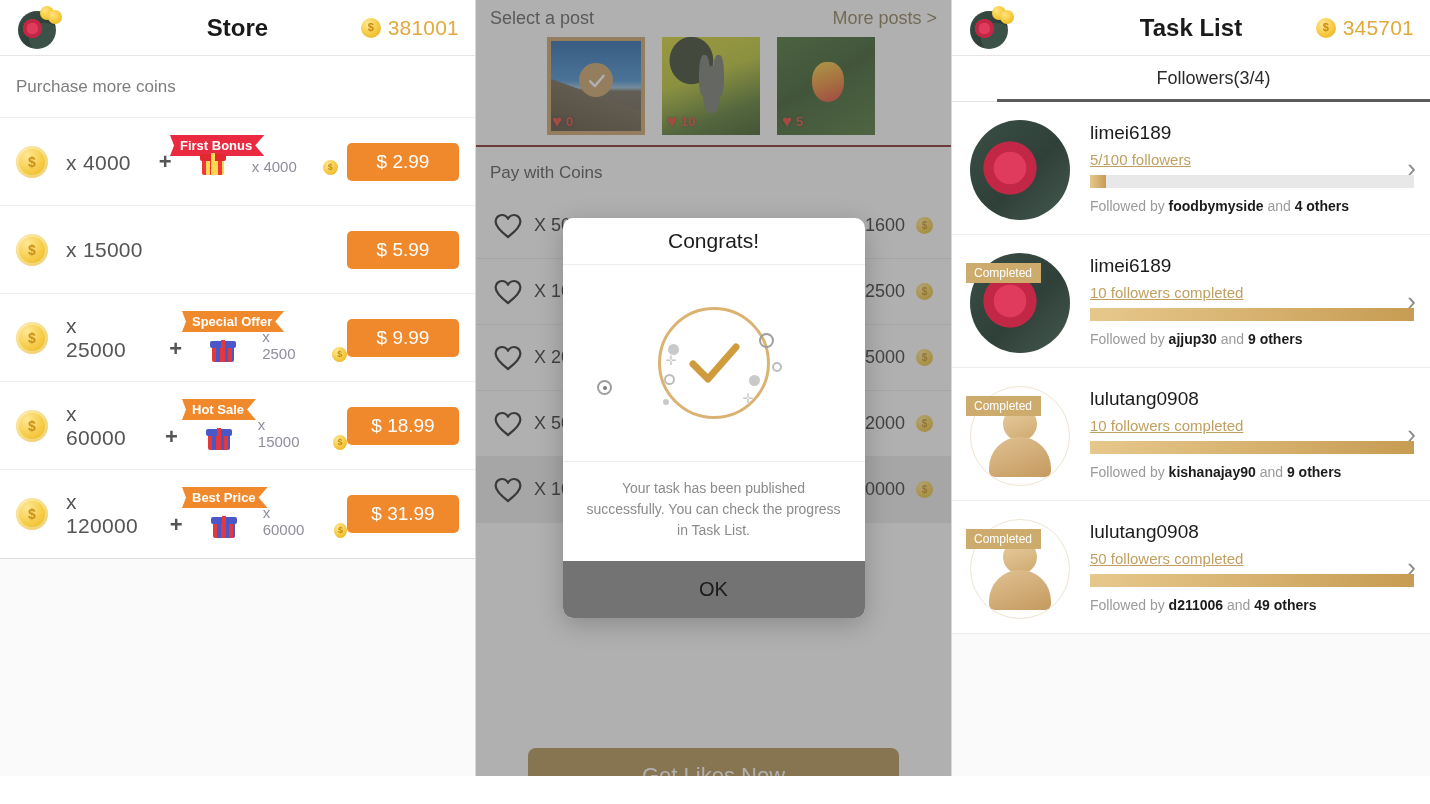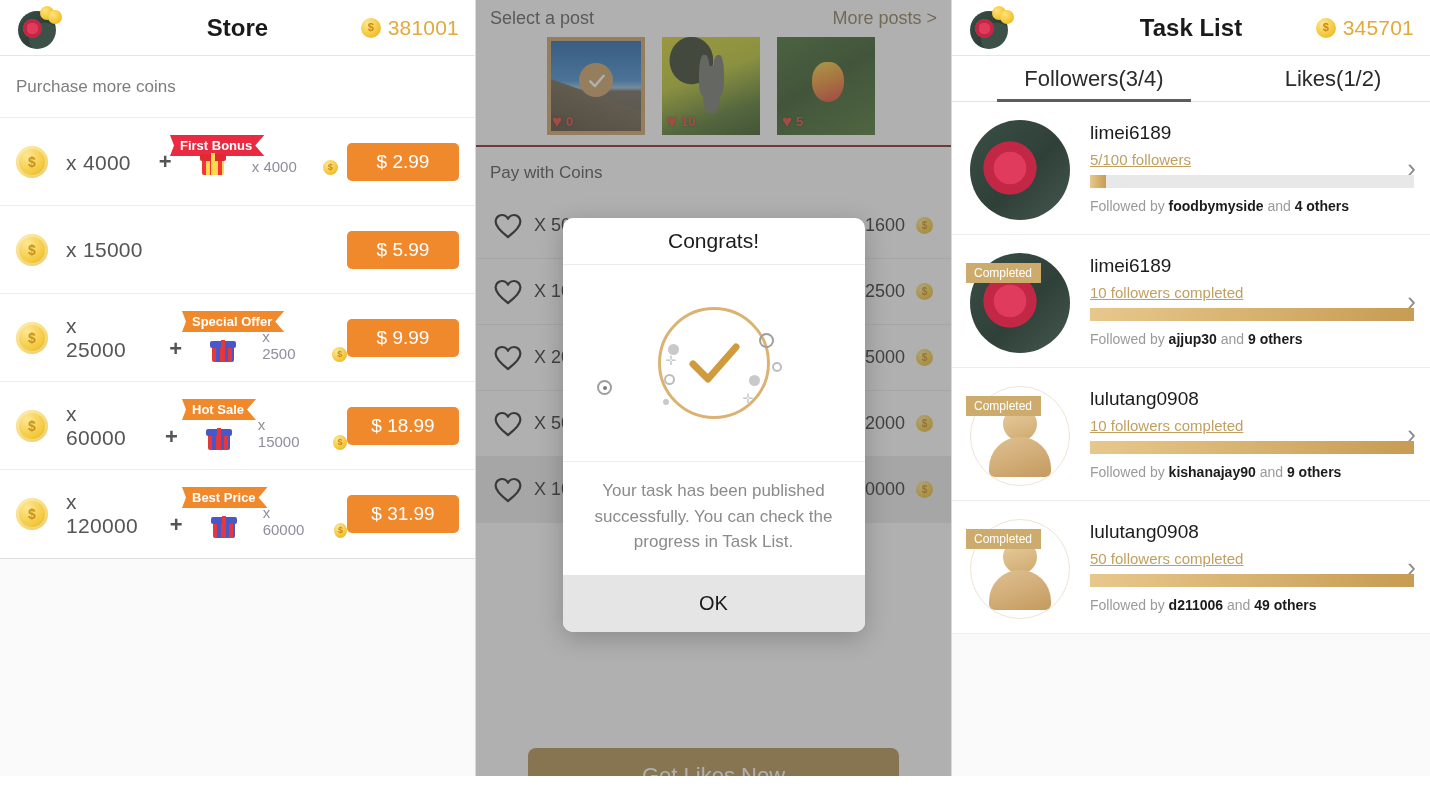--- a/index.html
+++ b/index.html
@@ -206,34 +206,34 @@
     position: absolute; left: 50%; top: 50%; transform: translate(-50%,-50%);
     width: 74px; height: 74px;
   }
   .dot { position: absolute; border-radius: 50%; }
   .dot.fill { background: #c9c9c9; }
   .dot.ring2 { border: 2px solid #9e9e9e; }
   .dot.ring3 { border: 2px solid #bdbdbd; }
   .spark { position: absolute; color: #c8c8c8; font-size: 13px; line-height: 1; }
   .modal-msg {
     border-top: 1px solid #ececec; padding: 16px 22px 20px;
-    font-size: 17px; line-height: 1.5; color: #8b8b8b; text-align: center;
+    font-size: 14px; line-height: 1.5; color: #8b8b8b; text-align: center;
   }
   .modal-ok {
     border-top: 1px solid #ececec; height: 57px; width: 100%;
     display: flex; align-items: center; justify-content: center;
-    font-size: 20px; color: #1b1b1b; background: #e5e5e5; border: none;
+    font-size: 20px; color: #1b1b1b; background: #737373; border: none;
     font-family: inherit; cursor: pointer;
   }
 
   
   .tabs { display: flex; height: 46px; border-bottom: 1px solid #e3e3e3; }
   .tab {
     flex: 1; display: flex; align-items: center; justify-content: center;
-    font-size: 22px; color: #2b2b2b; cursor: pointer; position: relative; margin-left: 45px;
+    font-size: 18px; color: #2b2b2b; cursor: pointer; position: relative; margin-left: 45px;
   }
   .tab.active:after {
     content: ""; position: absolute; left: 0; right: 0; bottom: -1px;
     height: 3px; background: #5c5c5c;
   }
   .task-row {
     display: flex; align-items: flex-start; padding: 18px 16px 14px 18px;
     border-bottom: 1px solid #ededed; position: relative; cursor: pointer;
   }
   .task-av { width: 100px; height: 100px; position: relative; flex: 0 0 auto; }
@@ -507,23 +507,20 @@
       <div class="coin-balance">
         <span class="coin-glyph">$</span>
         <span class="coin-amount">345701</span>
       </div>
     </div>
 
     <div class="tabs" id="task-tabs">
         <div class="tab active">
           <span>Followers(3/4)</span>
         </div>
-        <div class="tab">
-          <span>Likes(1/2)</span>
-        </div>
       </div>
 
     <div class="task-scroll">
       <div id="task-rows">
           <div class="task-row">
             <div class="task-av rose">
               <div class="circ"></div>
             </div>
             <div class="task-info">
               <div class="task-user">limei6189</div>

